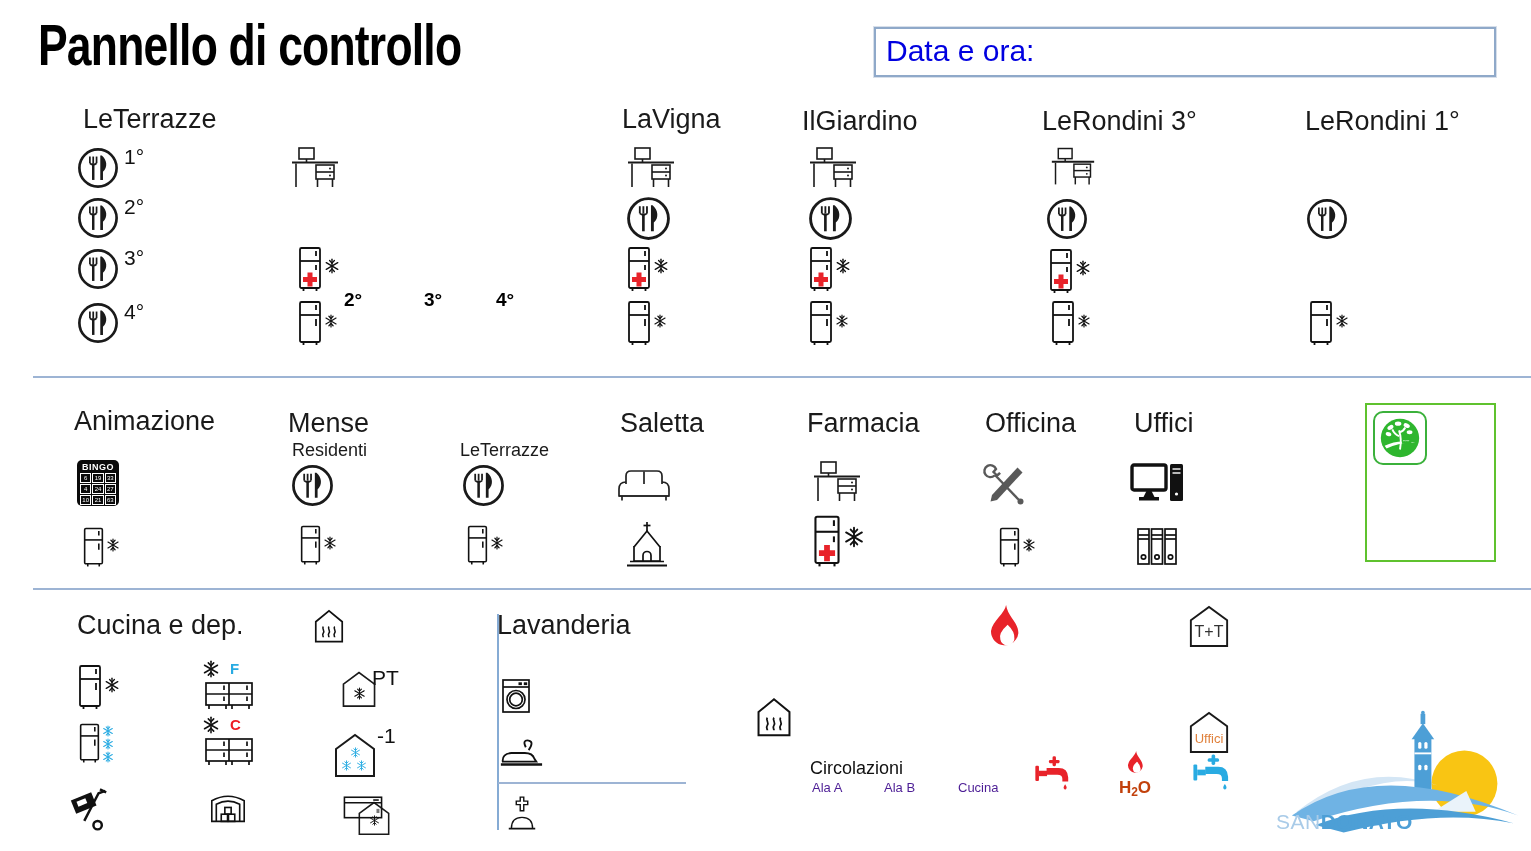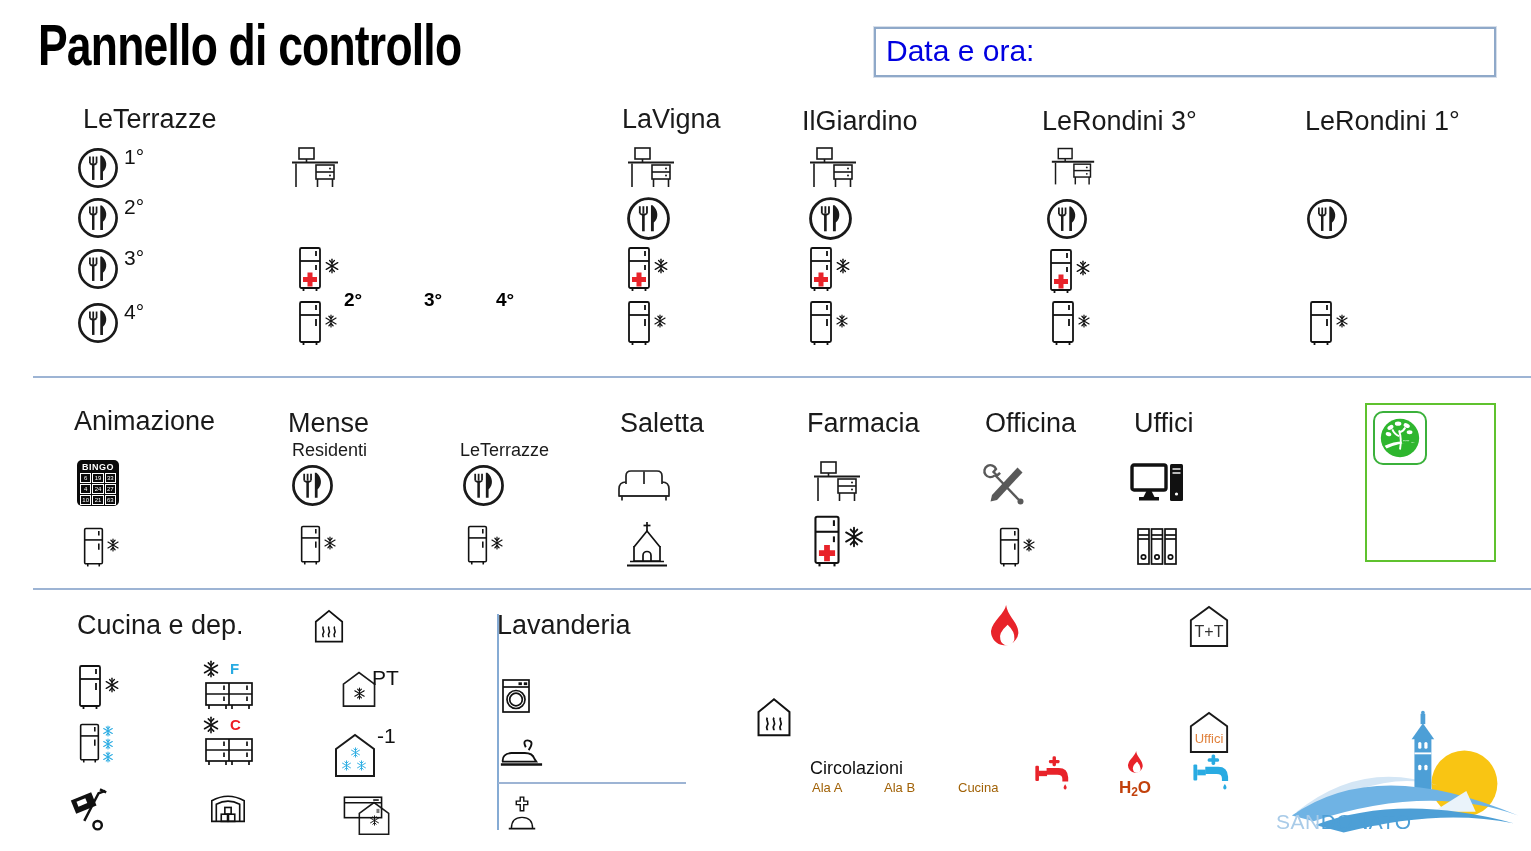--- a/index.html
+++ b/index.html
@@ -25,25 +25,25 @@
   
   .greenbox{box-sizing:border-box;width:131px;height:159px;border:2px solid #5fc22e;background:#fff;}
   .treebadge{width:54px;height:54px;border:2px solid #3bb13b;border-radius:10px;background:#fff;display:flex;align-items:center;justify-content:center;box-sizing:border-box;}
   
   .house{position:relative;}
   .house-label{position:absolute;left:0;right:0;text-align:center;}
   .lbl-tt{font-size:16px;color:#333;top:20px;}
   .lbl-server{font-size:13px;color:#e0813c;top:22px;}
   .h2o{font-size:17px;font-weight:bold;color:#c2410c;white-space:nowrap;}
   .h2o .sub{font-size:12px;vertical-align:-3px;}
-  .sublabel{font-size:13px;color:#a16207;white-space:nowrap;}
+  .sublabel{font-size:13px;color:#4c1d95;white-space:nowrap;}
   .circ-title{font-size:18px;color:#111;}
   .logo-text{font-size:21px;letter-spacing:.5px;white-space:nowrap;}
   .logo-text .san{color:#a9cbe8;}
-  .logo-text .donato{color:#4d9fd6;font-weight:normal;}
+  .logo-text .donato{color:#4d9fd6;font-weight:bold;}
   .flabel{font-size:15px;font-weight:bold;}
 </style>
 </head>
 <body>
 
 <div id="root">
 
   <svg width="0" height="0" style="position:absolute" aria-hidden="true">
     <defs>
       <symbol id="i-meal" viewBox="0 0 44 44">

